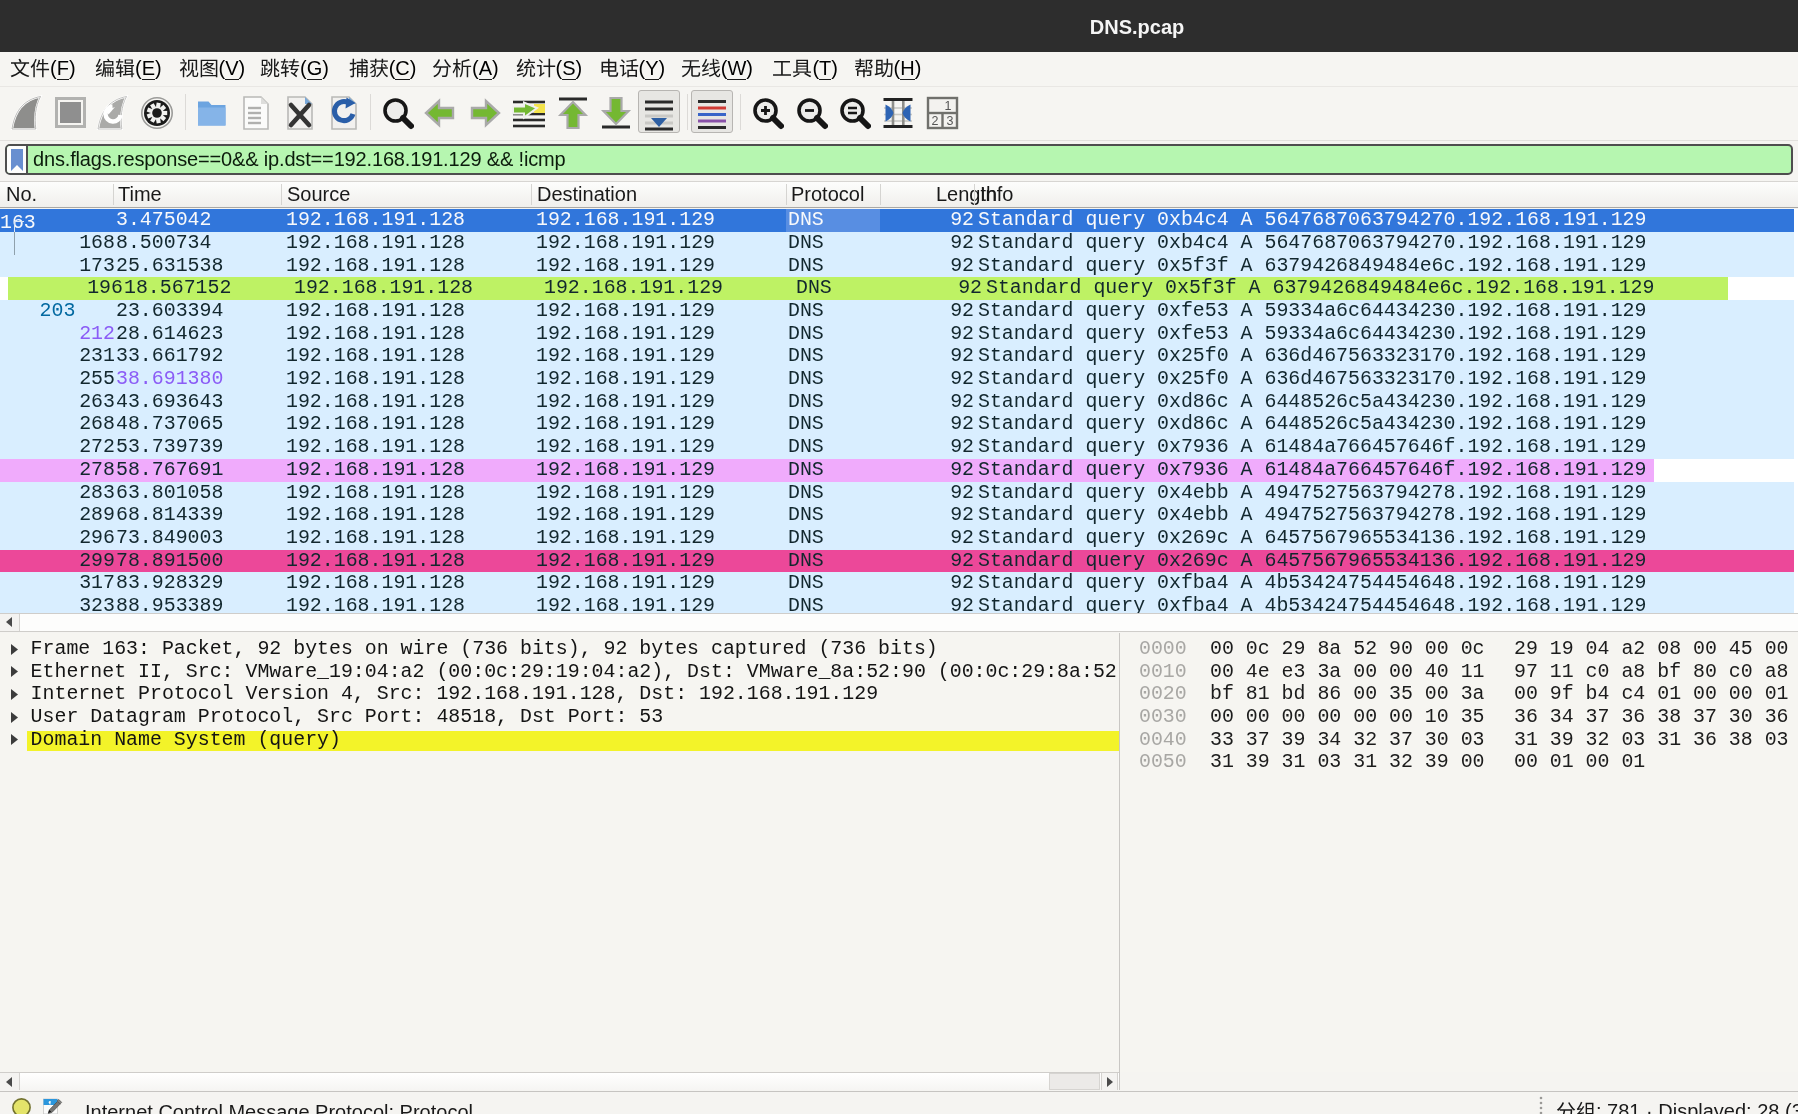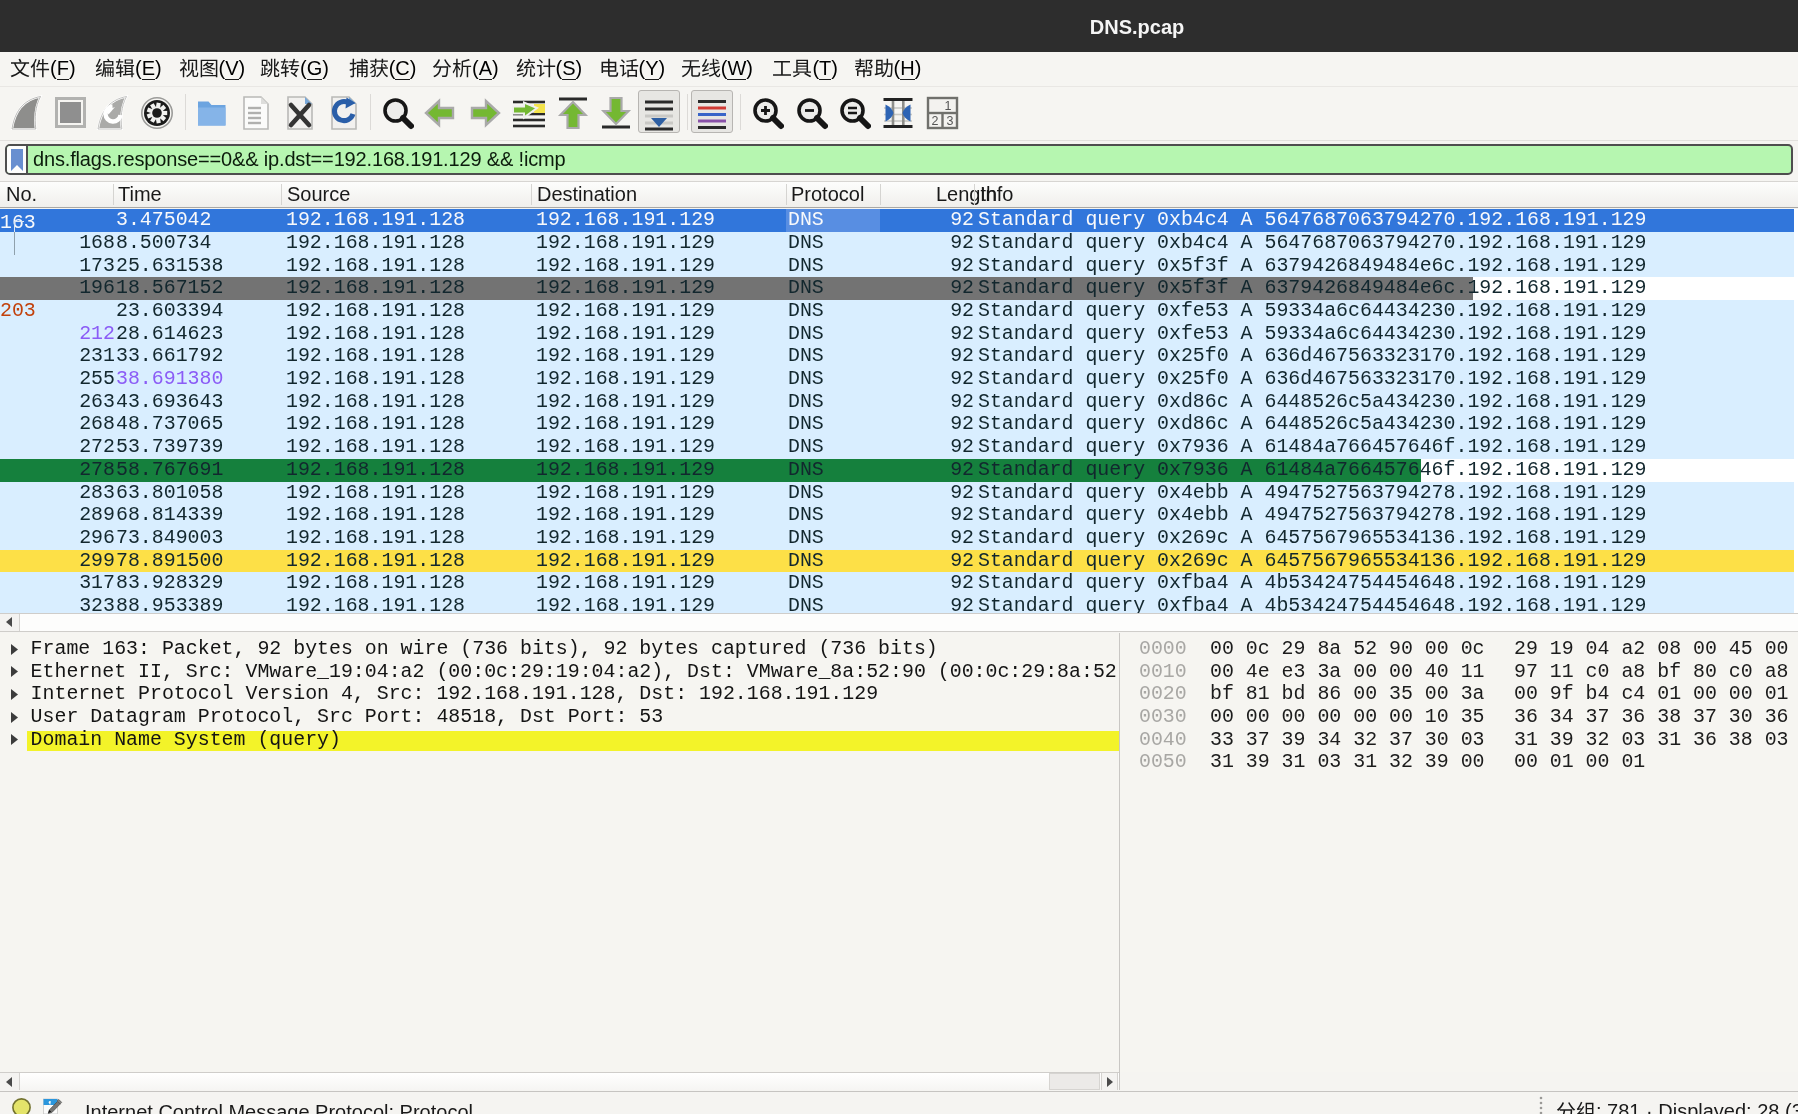--- a/index.html
+++ b/index.html
@@ -315,31 +315,31 @@
     </div>
     <div class="abs" style="left:0;top:46.25px;width:1793.5px;height:22.68px;background:#d9eeff;line-height:22.68px">
       <span class="abs mono" style="left:0;top:0;width:115px;text-align:right;color:#12272e">173</span>
       <span class="abs mono" style="left:116px;color:#12272e">25.631538</span>
       <span class="abs mono" style="left:286px;color:#12272e">192.168.191.128</span>
       <span class="abs mono" style="left:536px;color:#12272e">192.168.191.129</span>
       <span class="abs mono" style="left:788px;color:#12272e">DNS</span>
       <span class="abs mono" style="left:860px;top:0;width:114px;text-align:right;color:#12272e">92</span>
       <span class="abs mono" style="left:978px;color:#12272e">Standard query 0x5f3f A 6379426849484e6c.192.168.191.129</span>
     </div>
-    <div class="abs" style="left:0;top:68.93px;width:1473px;height:22.68px;background:#737373;line-height:22.68px">
+    <div class="abs" style="left:8px;top:68.93px;width:1720px;height:22.68px;background:#bef264;line-height:22.68px">
       <span class="abs mono" style="left:0;top:0;width:115px;text-align:right;color:#12272e">196</span>
       <span class="abs mono" style="left:116px;color:#12272e">18.567152</span>
       <span class="abs mono" style="left:286px;color:#12272e">192.168.191.128</span>
       <span class="abs mono" style="left:536px;color:#12272e">192.168.191.129</span>
       <span class="abs mono" style="left:788px;color:#12272e">DNS</span>
       <span class="abs mono" style="left:860px;top:0;width:114px;text-align:right;color:#12272e">92</span>
       <span class="abs mono" style="left:978px;color:#12272e">Standard query 0x5f3f A 6379426849484e6c.192.168.191.129</span>
     </div>
     <div class="abs" style="left:0;top:91.60px;width:1793.5px;height:22.68px;background:#d9eeff;line-height:22.68px">
-      <span class="abs mono" style="left:0;top:0;width:115px;text-align:left;color:#c2410c">203</span>
+      <span class="abs mono" style="left:0;top:0;width:115px;text-align:center;color:#0369a1">203</span>
       <span class="abs mono" style="left:116px;color:#12272e">23.603394</span>
       <span class="abs mono" style="left:286px;color:#12272e">192.168.191.128</span>
       <span class="abs mono" style="left:536px;color:#12272e">192.168.191.129</span>
       <span class="abs mono" style="left:788px;color:#12272e">DNS</span>
       <span class="abs mono" style="left:860px;top:0;width:114px;text-align:right;color:#12272e">92</span>
       <span class="abs mono" style="left:978px;color:#12272e">Standard query 0xfe53 A 59334a6c64434230.192.168.191.129</span>
     </div>
     <div class="abs" style="left:0;top:114.28px;width:1793.5px;height:22.68px;background:#d9eeff;line-height:22.68px">
       <span class="abs mono" style="left:0;top:0;width:115px;text-align:right;color:#8b5cf6">212</span>
       <span class="abs mono" style="left:116px;color:#12272e">28.614623</span>
@@ -387,21 +387,21 @@
     </div>
     <div class="abs" style="left:0;top:227.65px;width:1793.5px;height:22.68px;background:#d9eeff;line-height:22.68px">
       <span class="abs mono" style="left:0;top:0;width:115px;text-align:right;color:#12272e">272</span>
       <span class="abs mono" style="left:116px;color:#12272e">53.739739</span>
       <span class="abs mono" style="left:286px;color:#12272e">192.168.191.128</span>
       <span class="abs mono" style="left:536px;color:#12272e">192.168.191.129</span>
       <span class="abs mono" style="left:788px;color:#12272e">DNS</span>
       <span class="abs mono" style="left:860px;top:0;width:114px;text-align:right;color:#12272e">92</span>
       <span class="abs mono" style="left:978px;color:#12272e">Standard query 0x7936 A 61484a766457646f.192.168.191.129</span>
     </div>
-    <div class="abs" style="left:0;top:250.33px;width:1421px;height:22.68px;background:#15803d;line-height:22.68px">
+    <div class="abs" style="left:0;top:250.33px;width:1654px;height:22.68px;background:#f0abfc;line-height:22.68px">
       <span class="abs mono" style="left:0;top:0;width:115px;text-align:right;color:#12272e">278</span>
       <span class="abs mono" style="left:116px;color:#12272e">58.767691</span>
       <span class="abs mono" style="left:286px;color:#12272e">192.168.191.128</span>
       <span class="abs mono" style="left:536px;color:#12272e">192.168.191.129</span>
       <span class="abs mono" style="left:788px;color:#12272e">DNS</span>
       <span class="abs mono" style="left:860px;top:0;width:114px;text-align:right;color:#12272e">92</span>
       <span class="abs mono" style="left:978px;color:#12272e">Standard query 0x7936 A 61484a766457646f.192.168.191.129</span>
     </div>
     <div class="abs" style="left:0;top:273.00px;width:1793.5px;height:22.68px;background:#d9eeff;line-height:22.68px">
       <span class="abs mono" style="left:0;top:0;width:115px;text-align:right;color:#12272e">283</span>
@@ -423,21 +423,21 @@
     </div>
     <div class="abs" style="left:0;top:318.35px;width:1793.5px;height:22.68px;background:#d9eeff;line-height:22.68px">
       <span class="abs mono" style="left:0;top:0;width:115px;text-align:right;color:#12272e">296</span>
       <span class="abs mono" style="left:116px;color:#12272e">73.849003</span>
       <span class="abs mono" style="left:286px;color:#12272e">192.168.191.128</span>
       <span class="abs mono" style="left:536px;color:#12272e">192.168.191.129</span>
       <span class="abs mono" style="left:788px;color:#12272e">DNS</span>
       <span class="abs mono" style="left:860px;top:0;width:114px;text-align:right;color:#12272e">92</span>
       <span class="abs mono" style="left:978px;color:#12272e">Standard query 0x269c A 6457567965534136.192.168.191.129</span>
     </div>
-    <div class="abs" style="left:0;top:341.02px;width:1793.5px;height:22.68px;background:#fde047;line-height:22.68px">
+    <div class="abs" style="left:0;top:341.02px;width:1793.5px;height:22.68px;background:#ec4899;line-height:22.68px">
       <span class="abs mono" style="left:0;top:0;width:115px;text-align:right;color:#12272e">299</span>
       <span class="abs mono" style="left:116px;color:#12272e">78.891500</span>
       <span class="abs mono" style="left:286px;color:#12272e">192.168.191.128</span>
       <span class="abs mono" style="left:536px;color:#12272e">192.168.191.129</span>
       <span class="abs mono" style="left:788px;color:#12272e">DNS</span>
       <span class="abs mono" style="left:860px;top:0;width:114px;text-align:right;color:#12272e">92</span>
       <span class="abs mono" style="left:978px;color:#12272e">Standard query 0x269c A 6457567965534136.192.168.191.129</span>
     </div>
     <div class="abs" style="left:0;top:363.70px;width:1793.5px;height:22.68px;background:#d9eeff;line-height:22.68px">
       <span class="abs mono" style="left:0;top:0;width:115px;text-align:right;color:#12272e">317</span>

